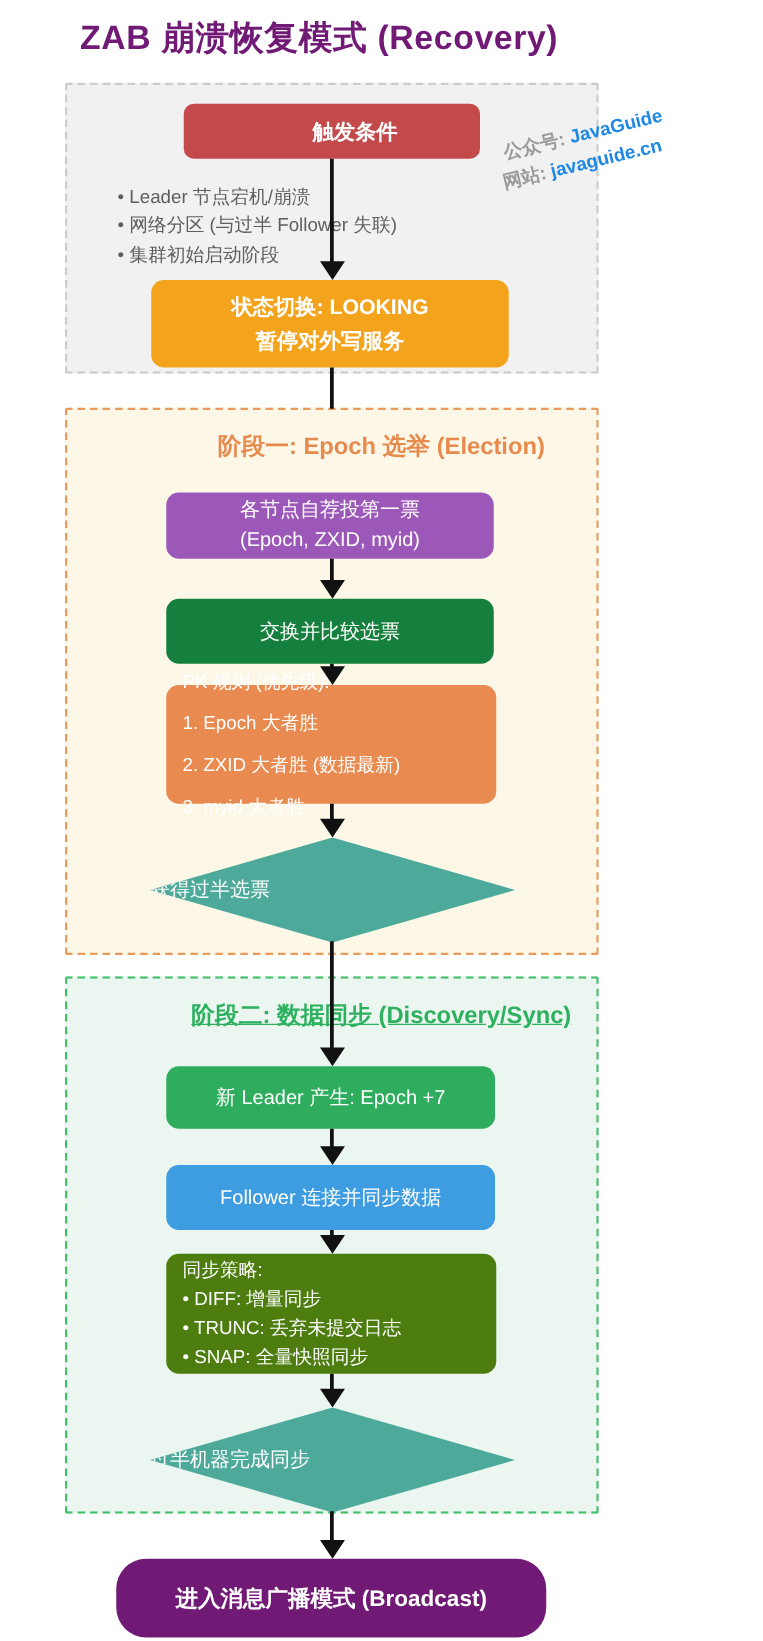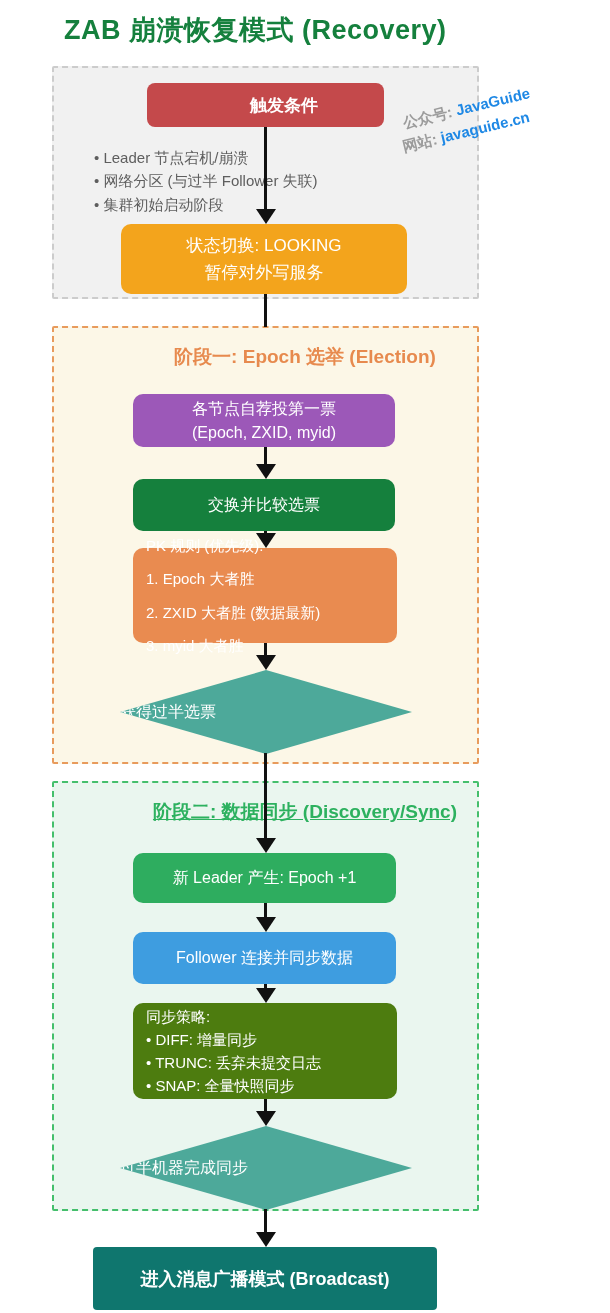--- a/index.html
+++ b/index.html
@@ -1,47 +1,47 @@
 <!DOCTYPE html>
 <html><head>
 <meta charset="utf-8">
 <style>
   html,body{margin:0;padding:0;background:#ffffff;}
   body{font-family:"Liberation Sans","DejaVu Sans",sans-serif;}
   .canvas{position:relative;width:610px;height:1313px;background:#ffffff;overflow:hidden;}
 
-  .page-title{position:absolute;left:64px;top:12px;font-size:27px;font-weight:bold;color:#15803d;letter-spacing:.5px;}
+  .page-title{position:absolute;left:64px;top:12px;font-size:27px;font-weight:bold;color:#701a75;letter-spacing:.5px;}
 
   
   .watermark{position:absolute;left:406px;top:112px;transform:rotate(-13.5deg);transform-origin:left center;z-index:6;font-size:15px;font-weight:600;line-height:1.5;white-space:nowrap;}
   .watermark .wm-label{color:#9b9b9b;}
   .watermark .wm-value{color:#1E88E5;}
   .wm-row2{margin-left:-6px;}
 
   
   .section{position:absolute;left:52px;width:427px;box-sizing:border-box;border-radius:2px;}
   .sec-trigger{top:66px;height:233px;background:#F1F1F1;border:2px dashed #CCCCCC;}
   .sec-phase1{top:326px;height:438px;background:#FCF7E7;border:2px dashed #E89B5C;}
   .sec-phase2{top:781px;height:430px;background:#EAF6EF;border:2px dashed #44BF6C;}
 
   .phase-title{position:absolute;left:0;width:100%;text-align:center;font-size:19px;font-weight:bold;z-index:2;}
   .p1-title{top:344px;color:#E78A4E;}
   .p2-title{top:799px;color:#2DB15F;text-decoration:underline;}
 
   
   .node{position:absolute;box-sizing:border-box;color:#ffffff;display:flex;flex-direction:column;justify-content:center;align-items:center;text-align:center;z-index:4;}
   .node-red{left:147px;top:83px;width:237px;height:44px;background:#C4494B;border-radius:8px;font-size:17px;font-weight:bold;padding-left:37px;}
-  .node-amber{left:121px;top:224px;width:286px;height:70px;background:#F3A41C;border-radius:10px;font-size:17px;font-weight:normal;line-height:1.6;text-align:right;}
+  .node-amber{left:121px;top:224px;width:286px;height:70px;background:#F3A41C;border-radius:10px;font-size:17px;font-weight:bold;line-height:1.6;text-align:right;}
   .node-vote{left:133px;top:394px;width:262px;height:53px;background:#9C58B8;border-radius:10px;font-size:16px;line-height:1.5;}
   .node-exchange{left:133px;top:479px;width:262px;height:52px;background:#15803d;border-radius:10px;font-size:16px;}
   .node-pk{left:133px;top:548px;width:264px;height:95px;background:#E98B50;border-radius:10px;font-size:15px;line-height:1.55;align-items:flex-start;text-align:left;padding:6px 13px;gap:10px;}
   .node-leader{left:133px;top:853px;width:263px;height:50px;background:#2EAD5F;border-radius:10px;font-size:16px;}
   .node-follower{left:133px;top:932px;width:263px;height:52px;background:#3E9DE0;border-radius:10px;font-size:16px;}
   .node-sync{left:133px;top:1003px;width:264px;height:96px;background:#4d7c0f;border-radius:10px;font-size:15px;line-height:1.55;align-items:flex-start;text-align:left;padding:6px 13px;}
-  .node-final{left:93px;top:1247px;width:344px;height:63px;background:#0f766e;border-radius:4px;font-size:18px;font-weight:bold;}
+  .node-final{left:93px;top:1247px;width:344px;height:63px;background:#701a75;border-radius:24px;font-size:18px;font-weight:bold;}
 
   .diamond{position:absolute;width:292px;height:84px;background:#4DA99A;clip-path:polygon(50% 0,100% 50%,50% 100%,0 50%);display:flex;align-items:center;justify-content:flex-start;color:#fff;font-size:16px;z-index:4;}
   .diamond-1{left:120px;top:670px;}
   .diamond-2{left:120px;top:1126px;}
 
   
   .bullets{position:absolute;left:94px;top:146px;width:330px;font-size:15px;color:#5e5e5e;line-height:1.55;z-index:3;}
   .bullets .b-item::before{content:"\2022\00a0";color:#5e5e5e;}
 
   
@@ -84,21 +84,21 @@
     <div>1. Epoch 大者胜</div>
     <div>2. ZXID 大者胜 (数据最新)</div>
     <div>3. myid 大者胜</div>
   </div>
   <div class="diamond diamond-1">
     <span>获得过半选票</span>
   </div>
 
   <div class="section sec-phase2"></div>
   <div class="phase-title p2-title">阶段二: 数据同步 (Discovery/Sync)</div>
-  <div class="node node-leader">新 Leader 产生: Epoch +1</div>
+  <div class="node node-leader">新 Leader 产生: Epoch +7</div>
   <div class="node node-follower">Follower 连接并同步数据</div>
   <div class="node node-sync">
     <div>同步策略:</div>
     <div>• DIFF: 增量同步</div>
     <div>• TRUNC: 丢弃未提交日志</div>
     <div>• SNAP: 全量快照同步</div>
   </div>
   <div class="diamond diamond-2">
     <span>过半机器完成同步</span>
   </div>

